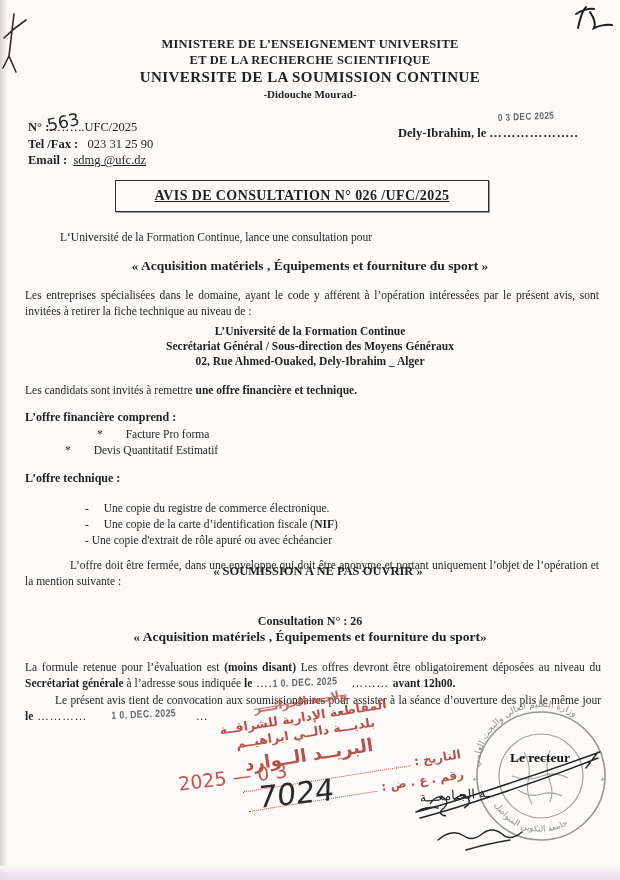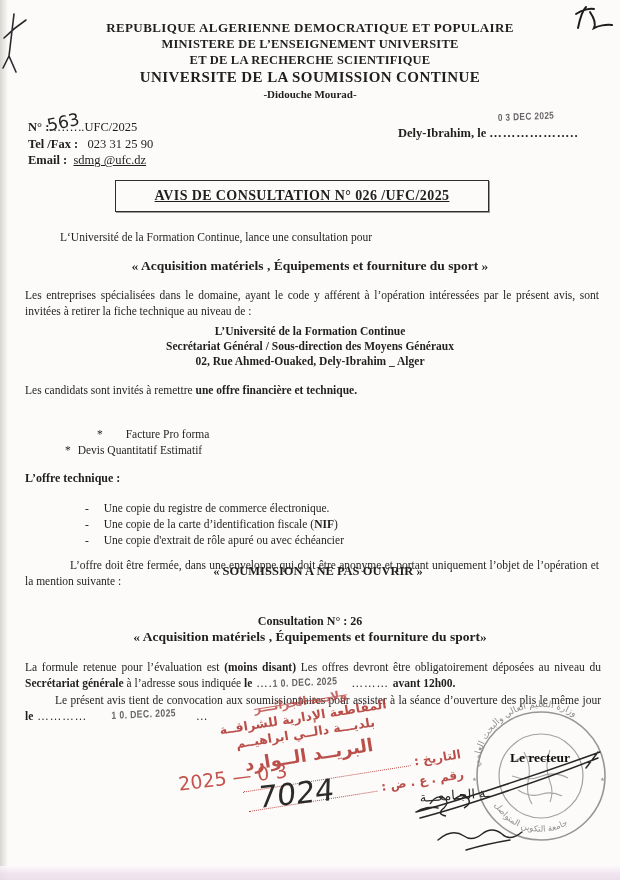--- a/index.html
+++ b/index.html
@@ -76,21 +76,20 @@
   <div class="edge-left"></div>
 
   <svg class="abs" style="left:0;top:10px;" width="40" height="70">
     <path d="M14 4 L9 46 M4 28 C10 22, 20 14, 26 10 M9 46 L16 62 M9 46 L3 58" stroke="#2a2a2a" stroke-width="1.6" fill="none" stroke-linecap="round"></path>
   </svg>
 
   <svg class="abs" style="left:568px;top:2px;" width="48" height="40">
     <path d="M10 26 C12 16, 15 8, 18 5 M8 12 C14 8, 22 6, 26 7 M22 10 C26 16, 28 22, 26 26 C30 24, 38 22, 44 23" stroke="#1d1d1d" stroke-width="2" fill="none" stroke-linecap="round"></path>
   </svg>
 
-  <div class="abs ctr hdr1" style="top:20px;">REPUBLIQUE ALGERIENNE DEMOCRATIQUE ET POPULAIRE</div>
   <div class="abs ctr hdr2" style="top:37px;">MINISTERE DE L’ENSEIGNEMENT UNIVERSITE</div>
   <div class="abs ctr hdr2" style="top:53px;">ET DE LA RECHERCHE SCIENTIFIQUE</div>
   <div class="abs ctr hdr4" style="top:69px;">UNIVERSITE DE LA SOUMISSION CONTINUE</div>
   <div class="abs ctr hdr5" style="top:88px;">-Didouche Mourad-</div>
 
   <div class="abs ref" style="left:28px;top:120px;">
     <span class="lab">N° :</span><span class="dots">.......</span><span>..UFC/2025</span>
   </div>
   <div class="abs hand-563">563</div>
   <div class="abs ref" style="left:28px;top:137px;">
@@ -118,41 +117,42 @@
   <div class="abs body-txt just" style="left:25px;top:288px;width:574px;">Les entreprises spécialisées dans le domaine, ayant le code y afférent à l’opération intéressées par le présent avis, sont invitées à retirer la fiche technique au niveau de :</div>
 
   <div class="abs ctr body-txt b" style="top:324px;">L’Université de la Formation Continue</div>
   <div class="abs ctr body-txt b" style="top:339px;">Secrétariat Général / Sous-direction des Moyens Généraux</div>
   <div class="abs ctr body-txt b" style="top:354px;">02, Rue Ahmed-Ouaked, Dely-Ibrahim _ Alger</div>
 
   <div class="abs body-txt" style="left:25px;top:383px;">
     <span>Les candidats sont invités à remettre </span><span class="b">une offre financière et technique.</span>
   </div>
 
+  <div class="abs body-txt b" style="left:25px;top:410px;font-size:12px;">L’offre financière comprend :</div>
   <div class="abs bullet-row" style="left:65px;top:428px;margin-left:32px;">
     <span>*</span>
     <span style="margin-left:20px;">Facture Pro forma</span>
   </div>
   <div class="abs bullet-row" style="left:65px;top:444px;">
     <span>*</span>
-    <span style="margin-left:4px;">Devis Quantitatif Estimatif</span>
+    <span style="margin-left:20px;">Devis Quantitatif Estimatif</span>
   </div>
 
   <div class="abs body-txt b" style="left:25px;top:471px;font-size:12px;">L’offre technique :</div>
   <div class="abs bullet-row" style="left:85px;top:502px;">
     <span>-</span>
     <span style="margin-left:12px;">Une copie du registre de commerce électronique.</span>
   </div>
   <div class="abs bullet-row" style="left:85px;top:518px;">
     <span>-</span>
     <span style="margin-left:12px;"><span>Une copie de la carte d’identification fiscale (</span><span class="b">NIF</span><span>)</span></span>
   </div>
   <div class="abs bullet-row" style="left:85px;top:534px;">
     <span>-</span>
-    <span style="margin-left:12px;">Une copie d'extrait de rôle apuré ou avec échéancier</span>
+    <span style="">Une copie d'extrait de rôle apuré ou avec échéancier</span>
   </div>
 
   <div class="abs body-txt just" style="left:25px;top:558px;width:574px;text-indent:45px;">L’offre doit être fermée, dans une enveloppe qui doit être anonyme et portant uniquement l’objet de l’opération et la mention suivante :</div>
 
   <div class="abs ctr b" style="top:564px;font-size:12.5px;padding-left:8px;">« SOUMISSION A NE PAS OUVRIR »</div>
   <div class="abs ctr b" style="top:614px;font-size:12px;">Consultation N° : 26</div>
   <div class="abs ctr b" style="top:629px;font-size:13.5px;">« Acquisition matériels , Équipements et fourniture du sport»</div>
 
   <div class="abs body-txt just" style="left:25px;top:660px;width:576px;">
     <span>La formule retenue pour l’évaluation est </span><span class="b">(moins disant)</span><span> Les offres devront être obligatoirement déposées au niveau du </span><span class="b">Secrétariat générale</span><span> à l’adresse sous indiquée </span><span class="b">le</span><span class="dots"> ….</span><span class="stamp-date" style="font-size:10.5px;">1 0. DEC. 2025</span><span class="dots">……… </span><span class="b">avant 12h00.</span>

